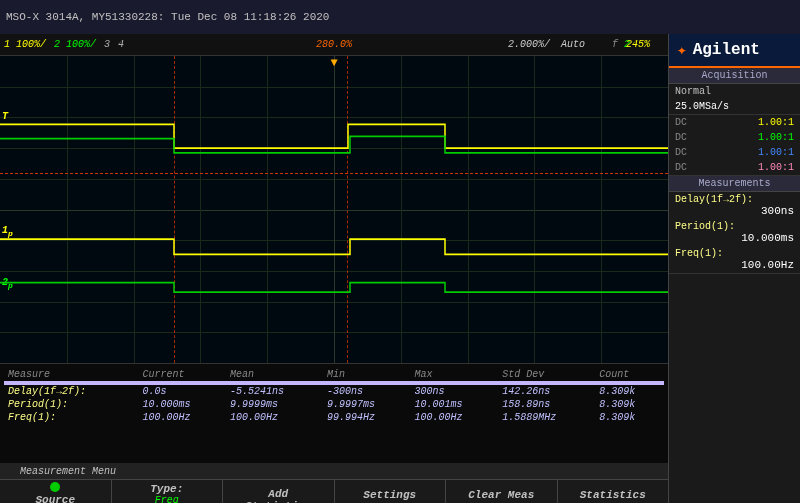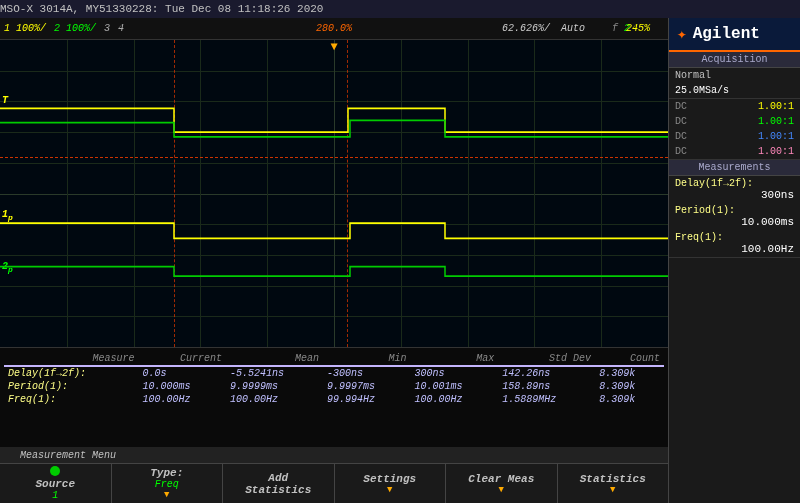--- a/index.html
+++ b/index.html
@@ -10,22 +10,22 @@
       font-family: 'Courier New', monospace;
       overflow: hidden;
       position: relative;
     }
 
     
     #title-bar {
       background: #1a1a2e;
       color: #c0c0c0;
       font-size: 11px;
-      padding: 2px 0;
-      height: 18px;
+      padding: 2px 6px;
+      height: 34px;
       display: flex;
       align-items: center;
     }
 
     
     #main-layout {
       display: flex;
       height: calc(503px - 18px);
     }
 
@@ -137,23 +137,23 @@
 
     #meas-table table {
       width: 100%;
       border-collapse: collapse;
       font-size: 10px;
       color: #c0c0c0;
     }
     #meas-table th {
       color: #888;
       font-weight: normal;
-      text-align: right;
+      text-align: left;
       padding: 1px 4px;
-      border-bottom: 2px solid #c4b5fd;
+      border-bottom: 4px solid #c4b5fd;
     }
     #meas-table td {
       padding: 1px 4px;
       color: #c0c0ff;
     }
     #meas-table td:first-child { color: #ffff88; }
 
     
     #meas-menu-label {
       background: #222;
@@ -298,21 +298,21 @@
 <div id="main-layout">
 
   <div id="scope-area">
 
     <div id="scale-bar">
       <span class="scale-item ch1">1  100%/</span>
       <span class="scale-item ch2">2  100%/</span>
       <span class="scale-item" style="color:#aaa">3</span>
       <span class="scale-item" style="color:#aaa">4</span>
       <span class="scale-item center">280.0%</span>
-      <span class="scale-item right1" style="color:#ccc">62.626%/</span>
+      <span class="scale-item right1" style="color:#ccc">2.000%/</span>
       <span class="scale-item" style="position:absolute;right:75px;color:#ccc">Auto</span>
       <span class="scale-item" style="position:absolute;right:42px;color:#888">f</span>
       <span class="scale-item" style="position:absolute;right:30px;color:#00ff00">2</span>
       <span class="scale-item right3">245%</span>
     </div>
 
     <div id="waveform-display">
 
       <div class="grid-line-h" style="top:10%"></div>
       <div class="grid-line-h" style="top:20%"></div>

